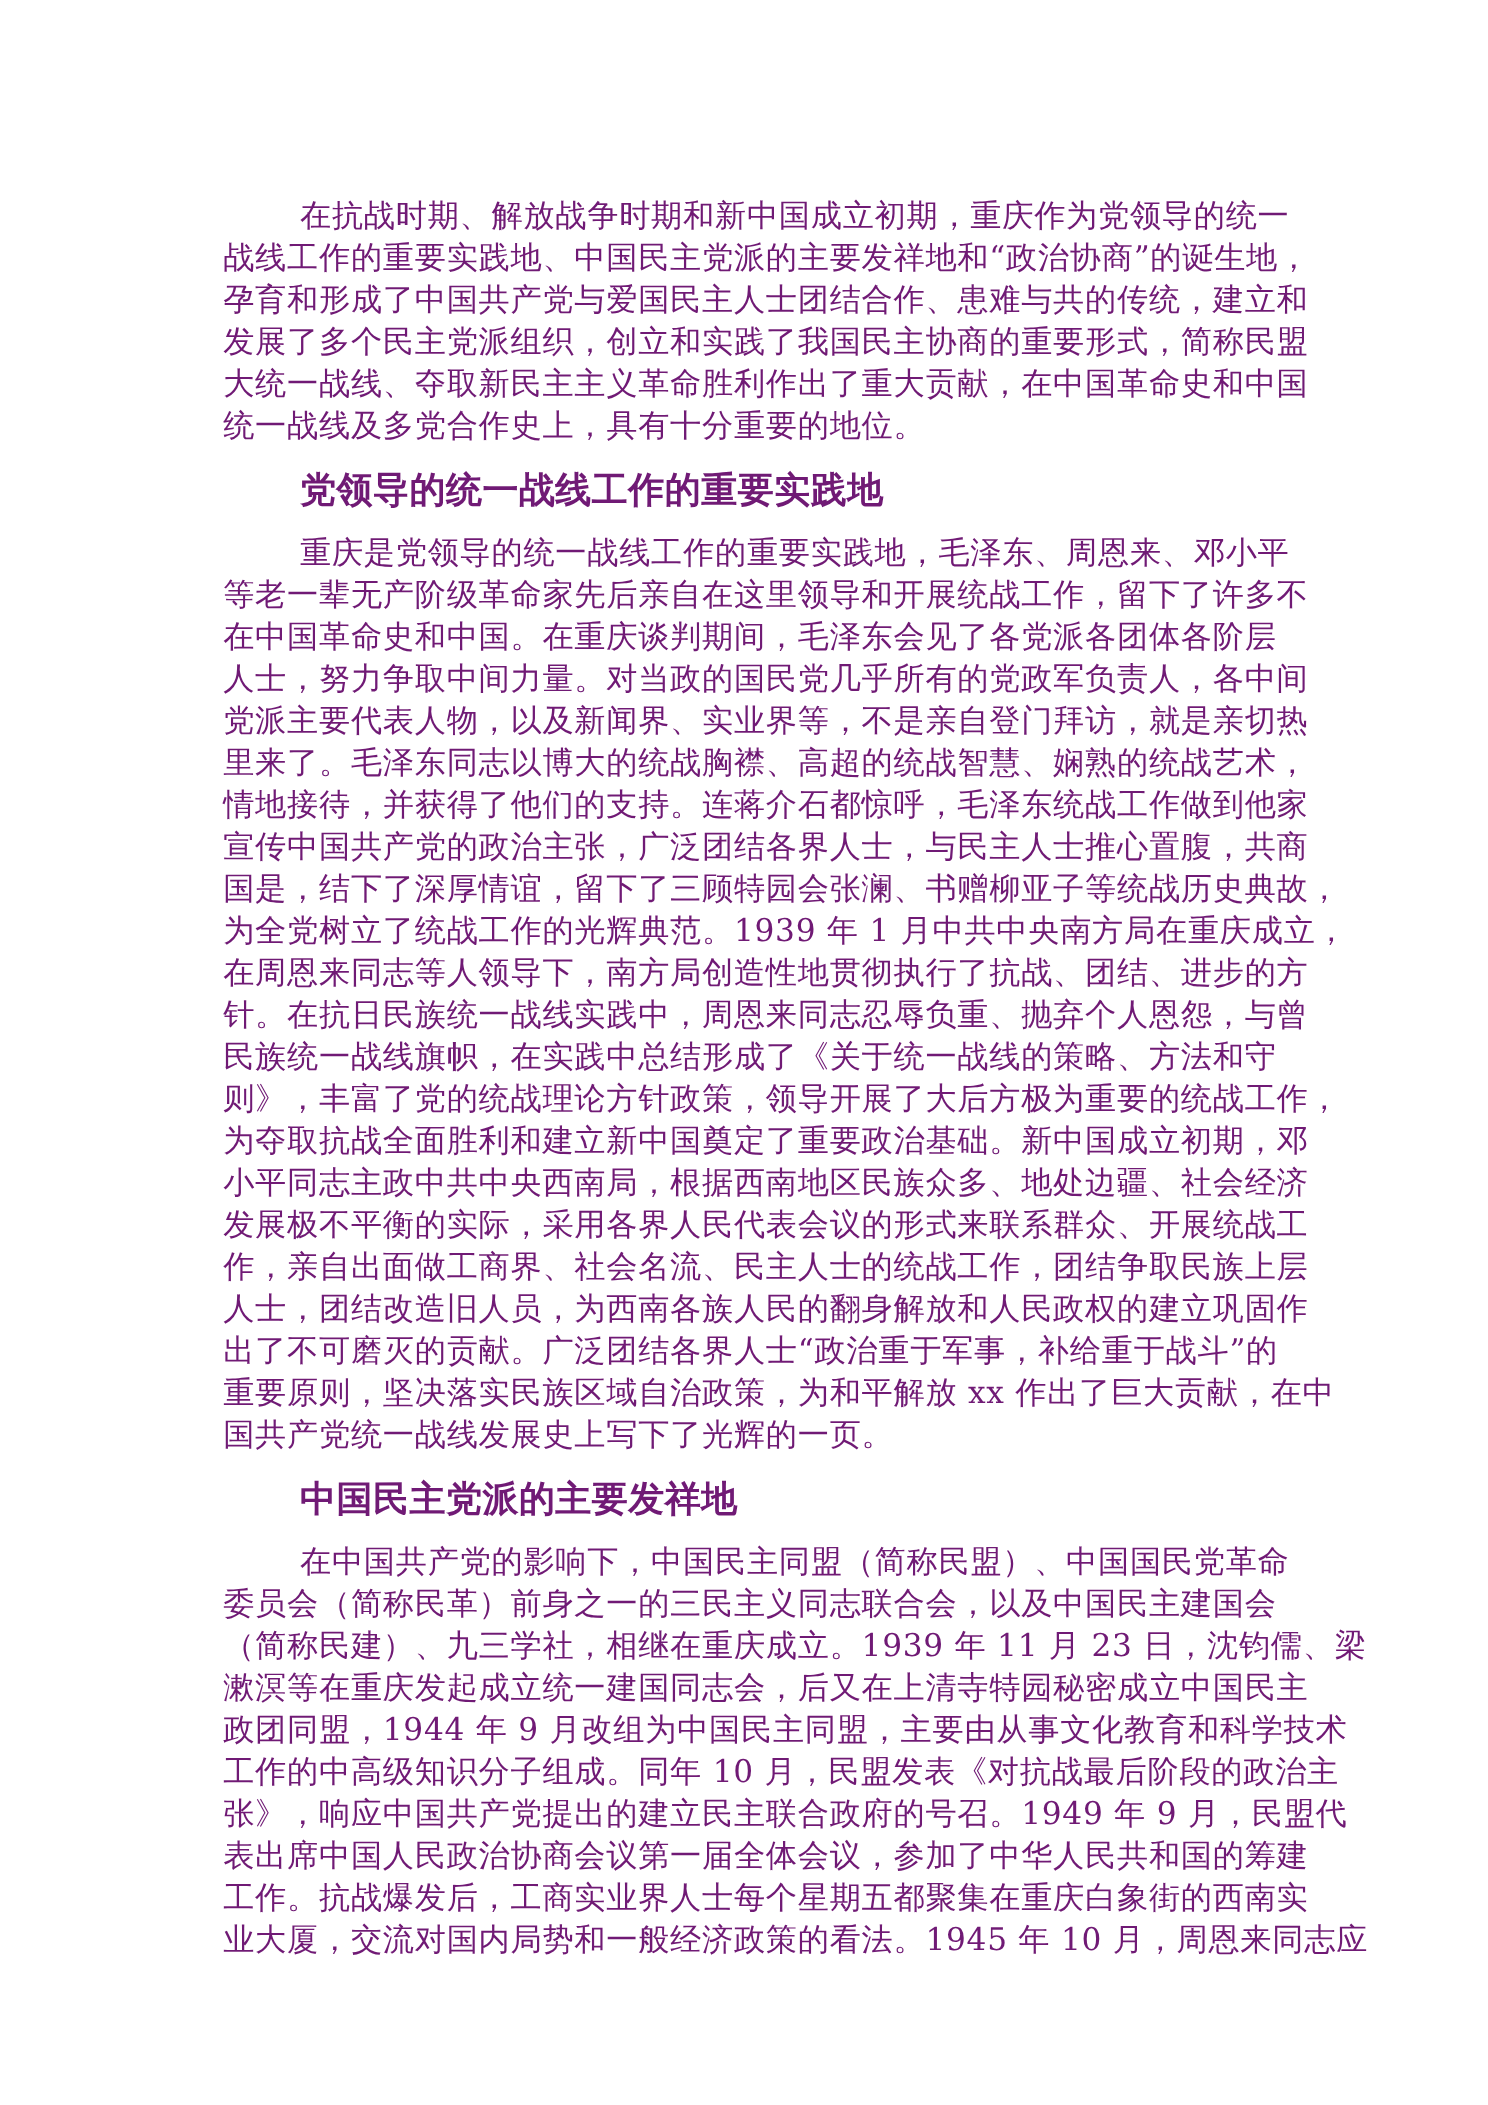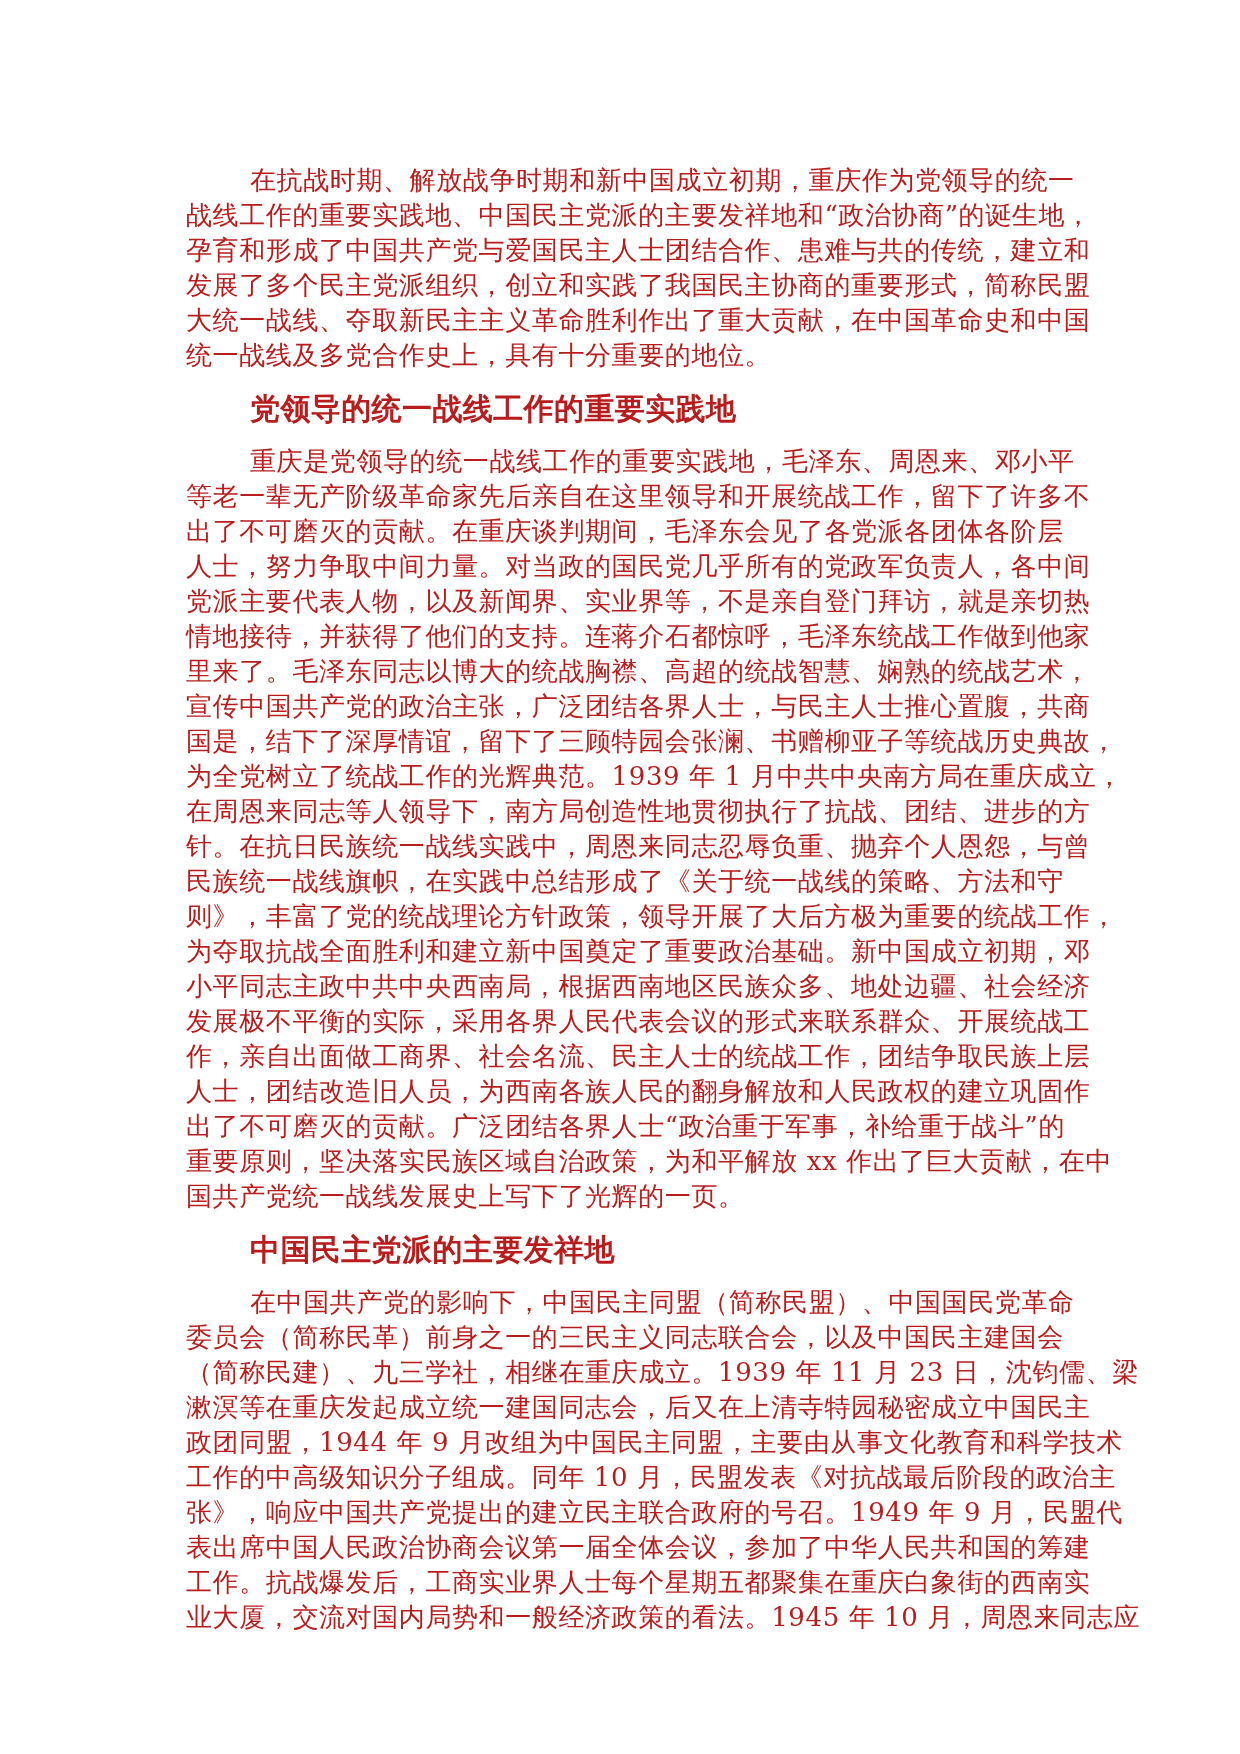--- a/index.html
+++ b/index.html
@@ -3,21 +3,21 @@
   <meta charset="utf-8">
   <style>
     html, body { margin: 0; padding: 0; background: #ffffff; }
     body { width: 1240px; height: 1754px; position: relative; overflow: hidden; }
     .page {
       position: absolute;
       left: 186px;
       top: 163px;
       width: 880px;
       font-family: "DejaVu Serif", "Liberation Serif", serif;
-      color: #b91c1c;
+      color: #701a75;
       font-size: 26px;
       line-height: 35px;
       letter-spacing: 0.6px;
     }
     .para { margin: 0 0 18px 0; }
     .line { display: block; white-space: nowrap; }
     .indent { padding-left: 64px; }
     .heading {
       margin: 0 0 18px 0;
       padding-left: 64px;
@@ -41,25 +41,25 @@
     <span class="line">发展了多个民主党派组织，创立和实践了我国民主协商的重要形式，简称民盟</span>
     <span class="line">大统一战线、夺取新民主主义革命胜利作出了重大贡献，在中国革命史和中国</span>
     <span class="line">统一战线及多党合作史上，具有十分重要的地位。</span>
   </div>
 
   <div class="heading gap-top">党领导的统一战线工作的重要实践地</div>
 
   <div class="para">
     <span class="line indent">重庆是党领导的统一战线工作的重要实践地，毛泽东、周恩来、邓小平</span>
     <span class="line">等老一辈无产阶级革命家先后亲自在这里领导和开展统战工作，留下了许多不</span>
-    <span class="line">出了不可磨灭的贡献。在重庆谈判期间，毛泽东会见了各党派各团体各阶层</span>
+    <span class="line">在中国革命史和中国。在重庆谈判期间，毛泽东会见了各党派各团体各阶层</span>
     <span class="line">人士，努力争取中间力量。对当政的国民党几乎所有的党政军负责人，各中间</span>
     <span class="line">党派主要代表人物，以及新闻界、实业界等，不是亲自登门拜访，就是亲切热</span>
+    <span class="line">里来了。毛泽东同志以博大的统战胸襟、高超的统战智慧、娴熟的统战艺术，</span>
     <span class="line">情地接待，并获得了他们的支持。连蒋介石都惊呼，毛泽东统战工作做到他家</span>
-    <span class="line">里来了。毛泽东同志以博大的统战胸襟、高超的统战智慧、娴熟的统战艺术，</span>
     <span class="line">宣传中国共产党的政治主张，广泛团结各界人士，与民主人士推心置腹，共商</span>
     <span class="line">国是，结下了深厚情谊，留下了三顾特园会张澜、书赠柳亚子等统战历史典故，</span>
     <span class="line">为全党树立了统战工作的光辉典范。1939 年 1 月中共中央南方局在重庆成立，</span>
     <span class="line">在周恩来同志等人领导下，南方局创造性地贯彻执行了抗战、团结、进步的方</span>
     <span class="line">针。在抗日民族统一战线实践中，周恩来同志忍辱负重、抛弃个人恩怨，与曾</span>
     <span class="line">民族统一战线旗帜，在实践中总结形成了《关于统一战线的策略、方法和守</span>
     <span class="line">则》，丰富了党的统战理论方针政策，领导开展了大后方极为重要的统战工作，</span>
     <span class="line">为夺取抗战全面胜利和建立新中国奠定了重要政治基础。新中国成立初期，邓</span>
     <span class="line">小平同志主政中共中央西南局，根据西南地区民族众多、地处边疆、社会经济</span>
     <span class="line">发展极不平衡的实际，采用各界人民代表会议的形式来联系群众、开展统战工</span>

